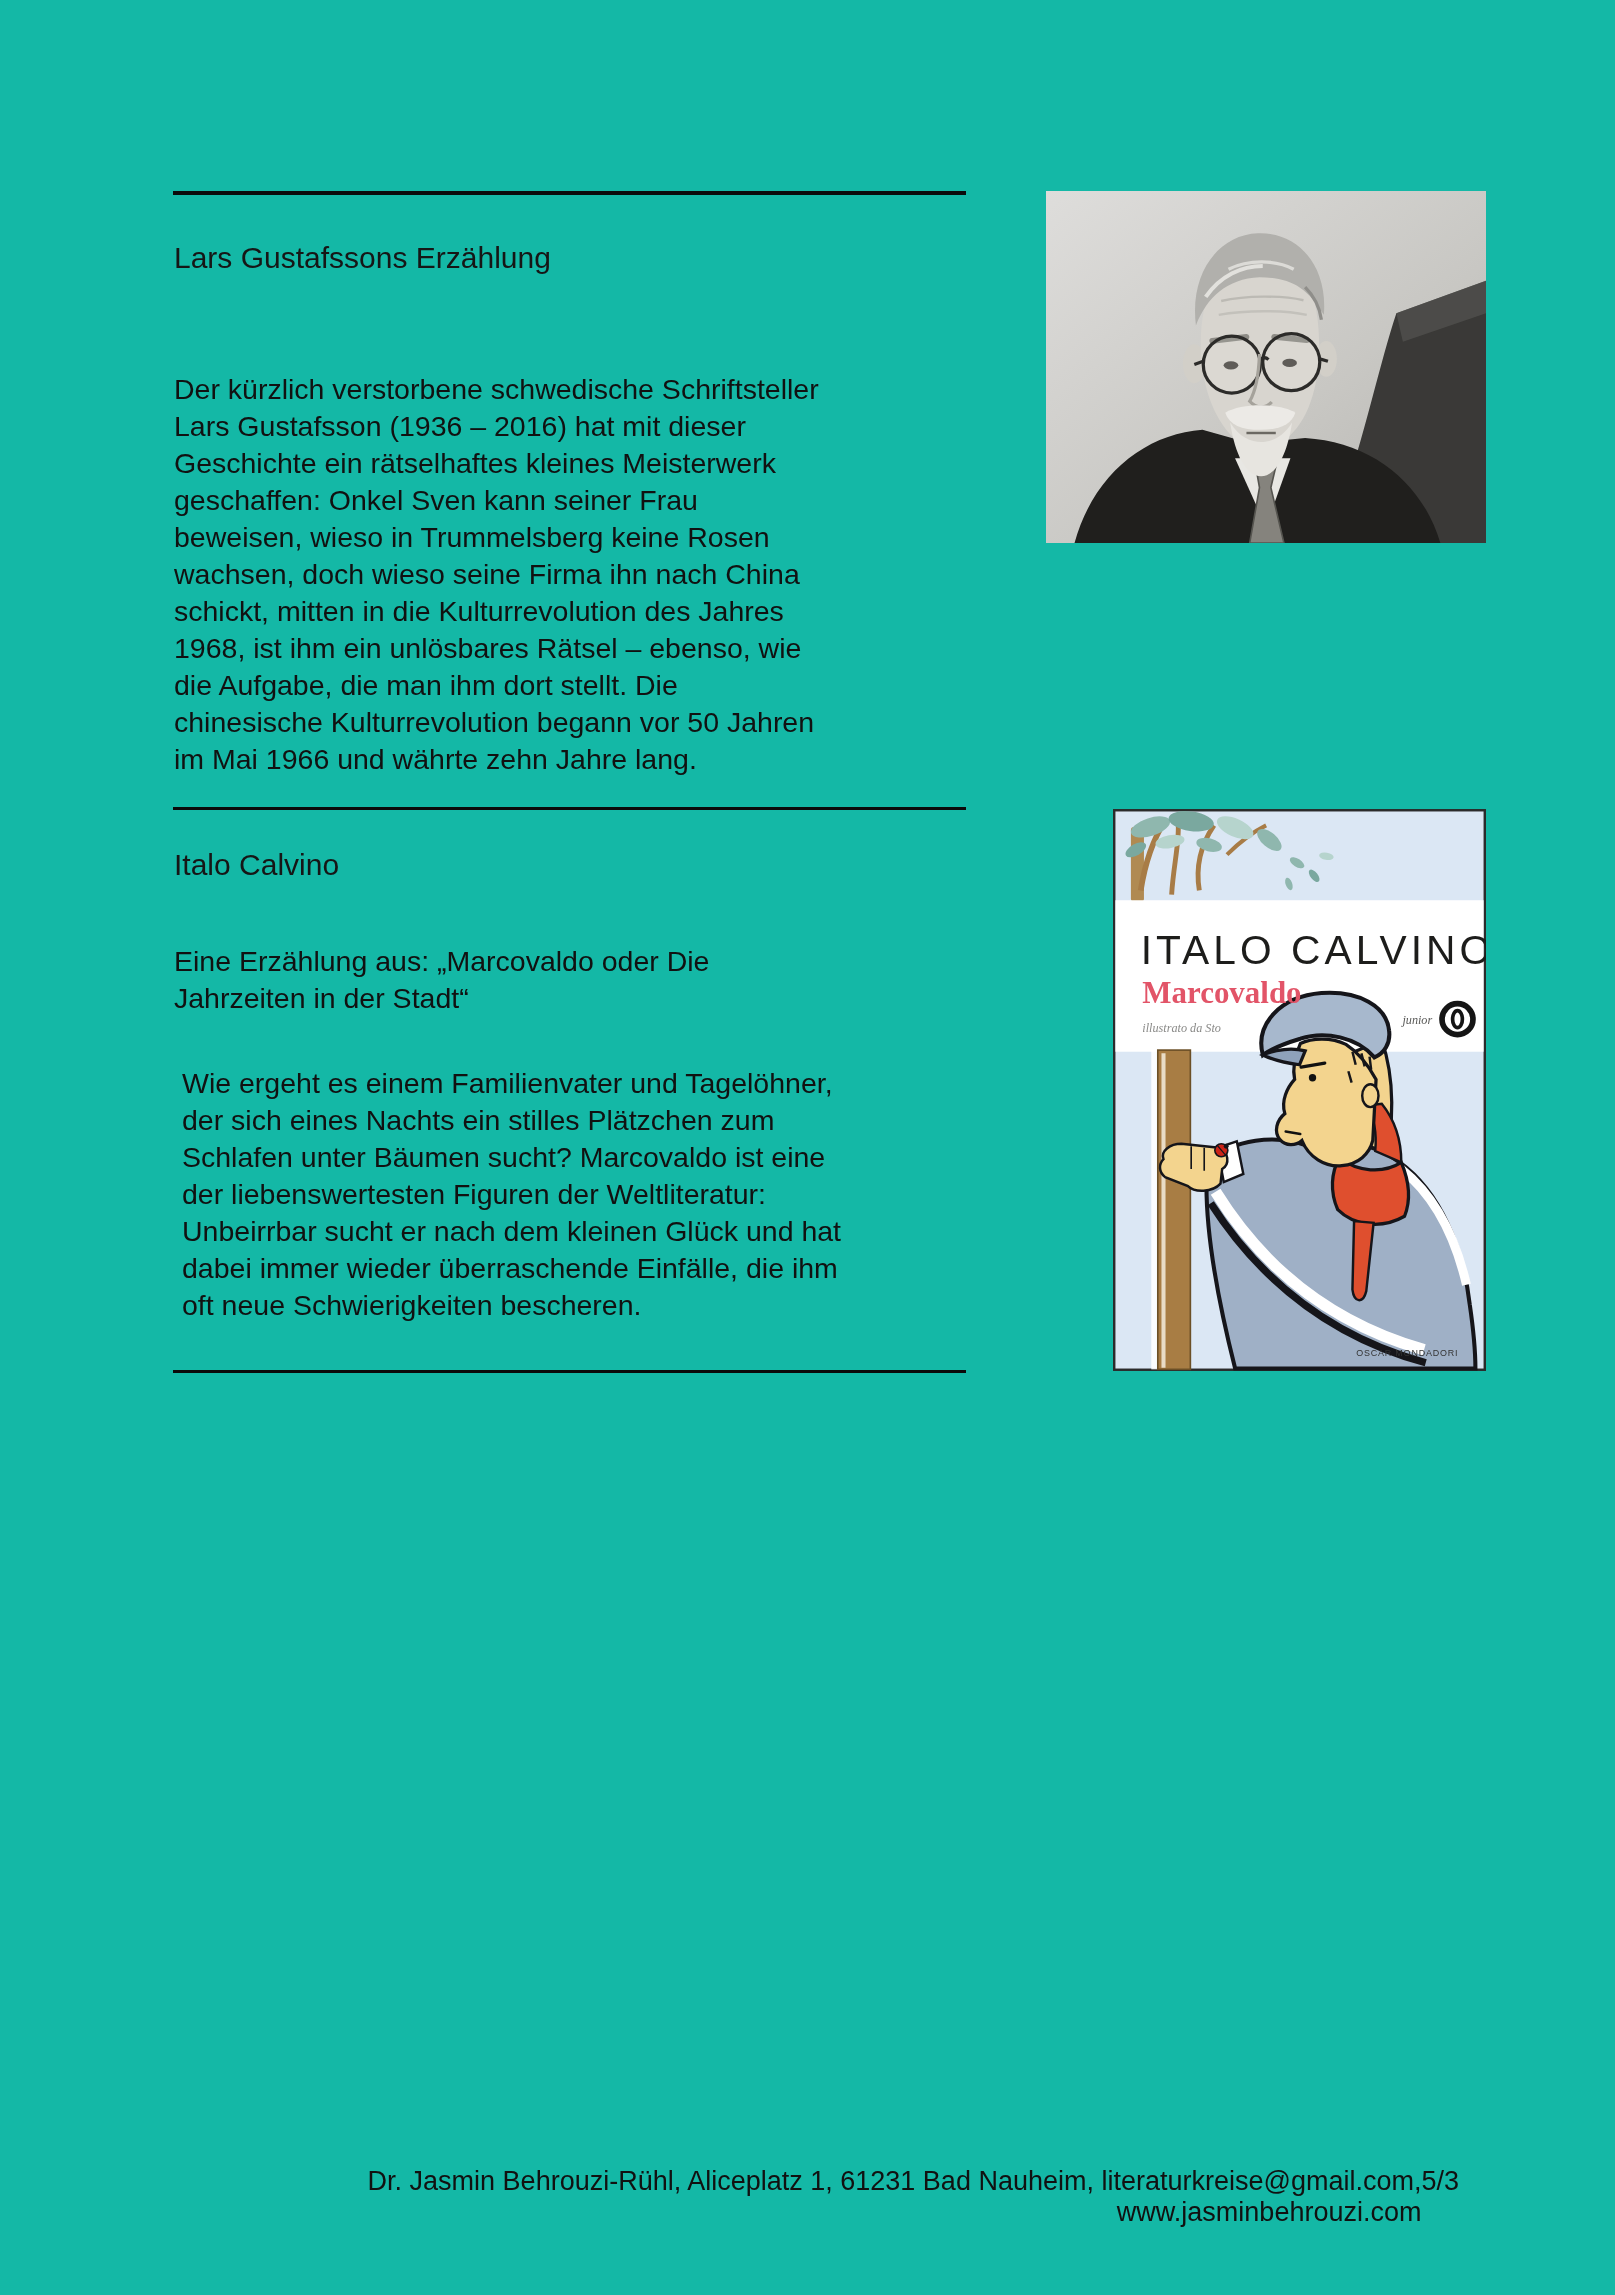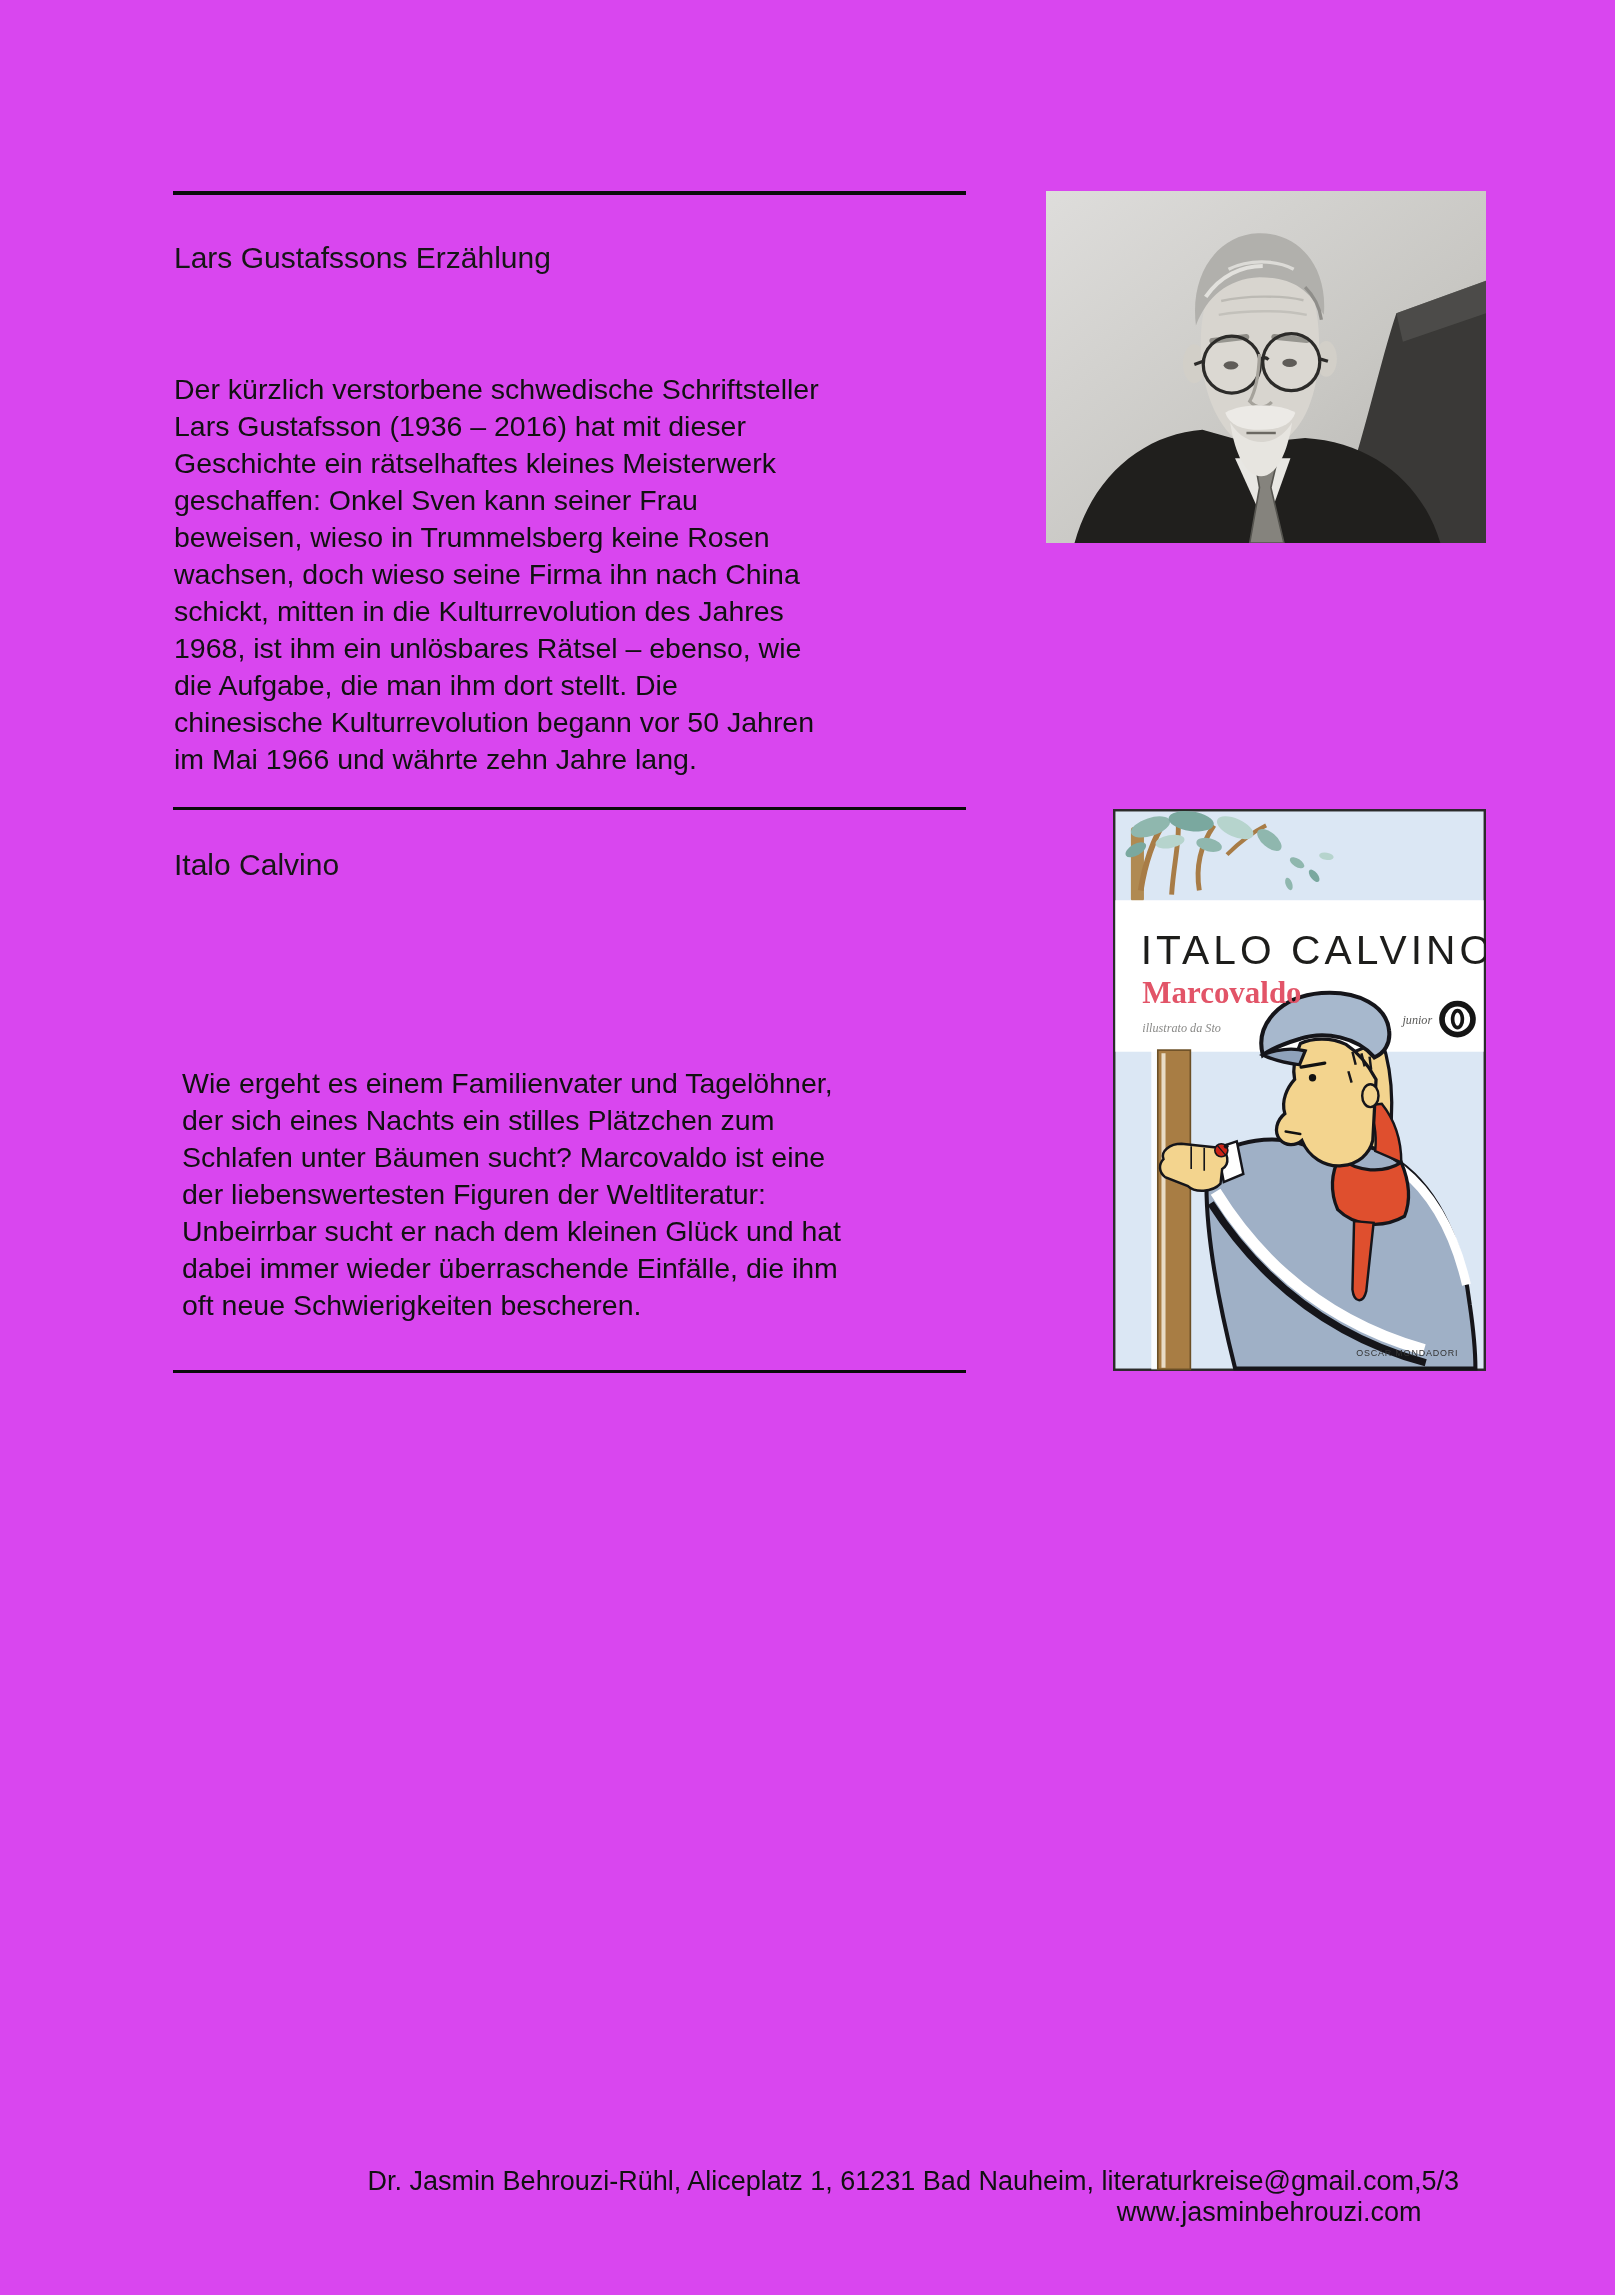--- a/index.html
+++ b/index.html
@@ -1,19 +1,19 @@
 <!DOCTYPE html>
 <html style="font-size:13px"><head>
 <meta charset="utf-8">
 <style>
   html,body{margin:0;padding:0;background:#e9e9e9;}
   #page{
     position:relative;
     width:1616px;height:2295px;
-    background:#d946ef;
+    background:#14b8a6;
     font-family:"Liberation Sans",sans-serif;
     color:#000;
     overflow:hidden;
   }
   .rule{position:absolute;left:173px;width:793px;background:#0b0b0b;}
   .eyebrow{
     position:absolute;left:174px;
     font-size:30px;line-height:36px;color:#161616;
   }
   .title-serif{
@@ -105,20 +105,22 @@
     <path d="M 220,272 C 240,260 288,260 306,272 C 301,287 286,293 263,293 C 240,293 225,287 220,272 Z" fill="#eceae6"></path>
 
     <path d="M 246,297 L 282,297" stroke="#6b6862" stroke-width="3"></path>
 
     <path d="M 226,284 C 232,324 246,350 264,350 C 282,350 296,324 302,284 C 291,302 276,308 264,308 C 252,308 237,302 226,284 Z" fill="#e7e5e0"></path>
   </svg>
 
   <div class="rule" style="top:807px;height:3.3px;"></div>
 
   <div class="eyebrow" style="top:847px;">Italo Calvino</div>
+  <div class="body-text" style="top:943px;">Eine Erzählung aus: „Marcovaldo oder Die
+Jahrzeiten in der Stadt“</div>
   <div class="body-text" style="top:1065px;margin-left:8px;">Wie ergeht es einem Familienvater und Tagelöhner,
 der sich eines Nachts ein stilles Plätzchen zum
 Schlafen unter Bäumen sucht? Marcovaldo ist eine
 der liebenswertesten Figuren der Weltliteratur:
 Unbeirrbar sucht er nach dem kleinen Glück und hat
 dabei immer wieder überraschende Einfälle, die ihm
 oft neue Schwierigkeiten bescheren.</div>
 
   <svg class="img-abs" style="left:1113px;top:809px;" width="373" height="562" viewBox="0 0 458 690" aria-hidden="true">
     <rect x="1.5" y="1.5" width="455" height="687" fill="#dbe7f4" stroke="#2b2b2b" stroke-width="3"></rect>

